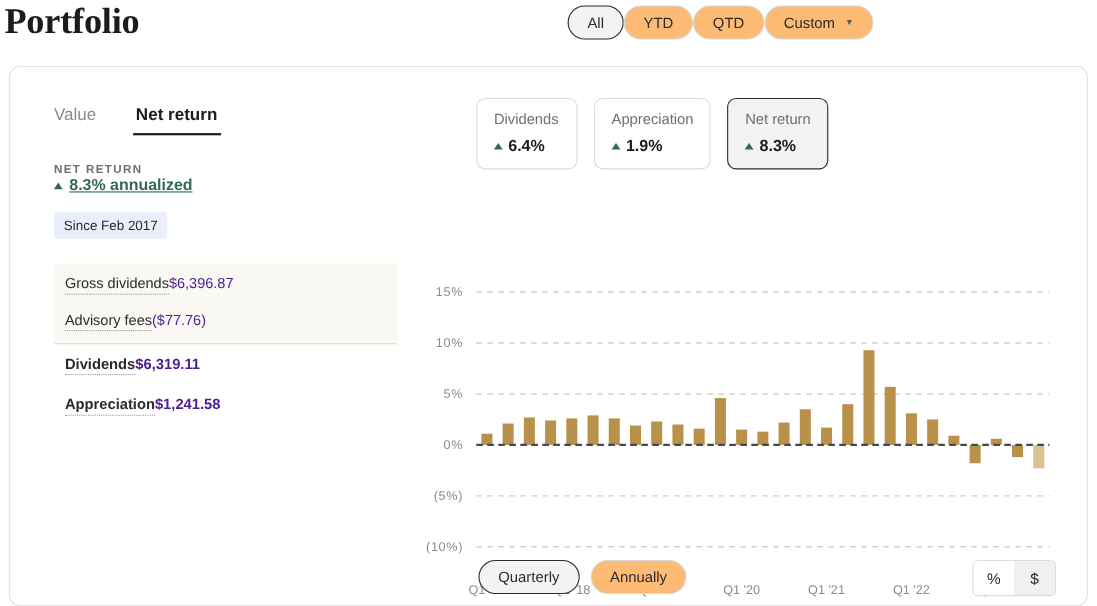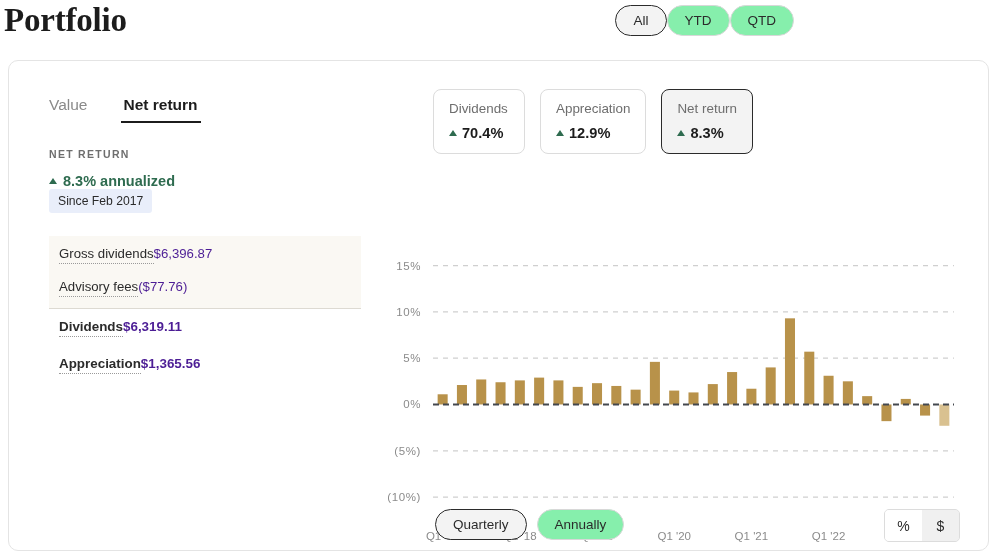--- a/index.html
+++ b/index.html
@@ -19,21 +19,21 @@
     position: absolute; left: 4px; top: 2px;
     font-family: "Liberation Serif", serif;
     font-size: 33px; font-weight: 700; letter-spacing: -0.2px;
     color: #1c1c1c;
   }
   .range-tabs {
     position: absolute; right: 8px; top: 5px;
     display: flex; align-items: center; 
   }
   .pill {
-    border: 1px solid #d8d8d8; background: #86efac;
+    border: 1px solid #d8d8d8; background: #fdba74;
     border-radius: 999px;
     font-size: 13.5px; color: #2b2b2b;
     height: 31px; display: flex; align-items: center; justify-content: center;
     padding: 0 17px; cursor: pointer; white-space: nowrap;
     font-family: "Liberation Sans", sans-serif;
   }
   .pill.selected {
     border: 1.6px solid #2b2b2b; background: #f3f3f3; font-weight: 400;
   }
   .pill .caret {
@@ -64,30 +64,30 @@
   .metric-label {
     margin-top: 25px;
     font-size: 10.5px; letter-spacing: 1.3px; font-weight: 700; color: #6e6e6e;
   }
   .metric-value {
     font-family: "Liberation Serif", serif;
     font-size: 45px; font-weight: 400; color: #1c1c1c;
     letter-spacing: -0.5px; line-height: 1.05; margin-top: 7px;
   }
   .annualized {
-    margin-top: 13px; font-size: 14.5px; font-weight: 700; color: #2e6b4f;
-    display: flex; align-items: center; gap: 6px;
+    margin-top: 1px; font-size: 14.5px; font-weight: 700; color: #2e6b4f;
+    display: flex; align-items: center; gap: 6px; text-decoration: underline;
   }
   .tri-up {
     width: 0; height: 0;
     border-left: 4.5px solid transparent; border-right: 4.5px solid transparent;
     border-bottom: 6px solid #2e6b4f; display: inline-block;
   }
   .since-badge {
-    display: inline-block; 
+    display: inline-block; margin-top: 16px;
     background: #e9eefa; color: #2b2b2b;
     font-size: 12.2px; padding: 5px 9px; border-radius: 3px;
   }
 
   
   .breakdown { margin-top: 23px; width: 312px; }
   .bd-group-shaded { background: #faf8f3; padding: 2px 10px 4px 10px; }
   .bd-row {
     display: flex; justify-content: flex-start; align-items: baseline;
     padding: 8px 0 7px 0; font-size: 13.2px;
@@ -144,20 +144,24 @@
   <div class="range-tabs">
     <div class="pill selected">
       <span>All</span>
     </div>
     <div class="pill">
       <span>YTD</span>
     </div>
     <div class="pill">
       <span>QTD</span>
     </div>
+    <div class="pill">
+      <span>Custom</span>
+      <span class="caret">▼</span>
+    </div>
   </div>
 </div>
 
 <div class="card">
 
   <div class="left-panel">
     <div class="tabs">
       <div class="tab">
         <span>Value</span>
       </div>
@@ -186,40 +190,40 @@
           <span class="value">($77.76)</span>
         </div>
       </div>
       <div class="bd-group-plain">
         <div class="bd-row total">
           <span class="label">Dividends</span>
           <span class="value">$6,319.11</span>
         </div>
         <div class="bd-row total">
           <span class="label">Appreciation</span>
-          <span class="value">$1,365.56</span>
+          <span class="value">$1,241.58</span>
         </div>
       </div>
     </div>
   </div>
 
   <div class="right-panel">
     <div class="metric-cards">
       <div class="mcard">
         <div class="mc-title">Dividends</div>
         <div class="mc-val">
           <span class="tri-up"></span>
-          <span>70.4%</span>
+          <span>6.4%</span>
         </div>
       </div>
       <div class="mcard">
         <div class="mc-title">Appreciation</div>
         <div class="mc-val">
           <span class="tri-up"></span>
-          <span>12.9%</span>
+          <span>1.9%</span>
         </div>
       </div>
       <div class="mcard selected">
         <div class="mc-title">Net return</div>
         <div class="mc-val">
           <span class="tri-up"></span>
           <span>8.3%</span>
         </div>
       </div>
     </div>

